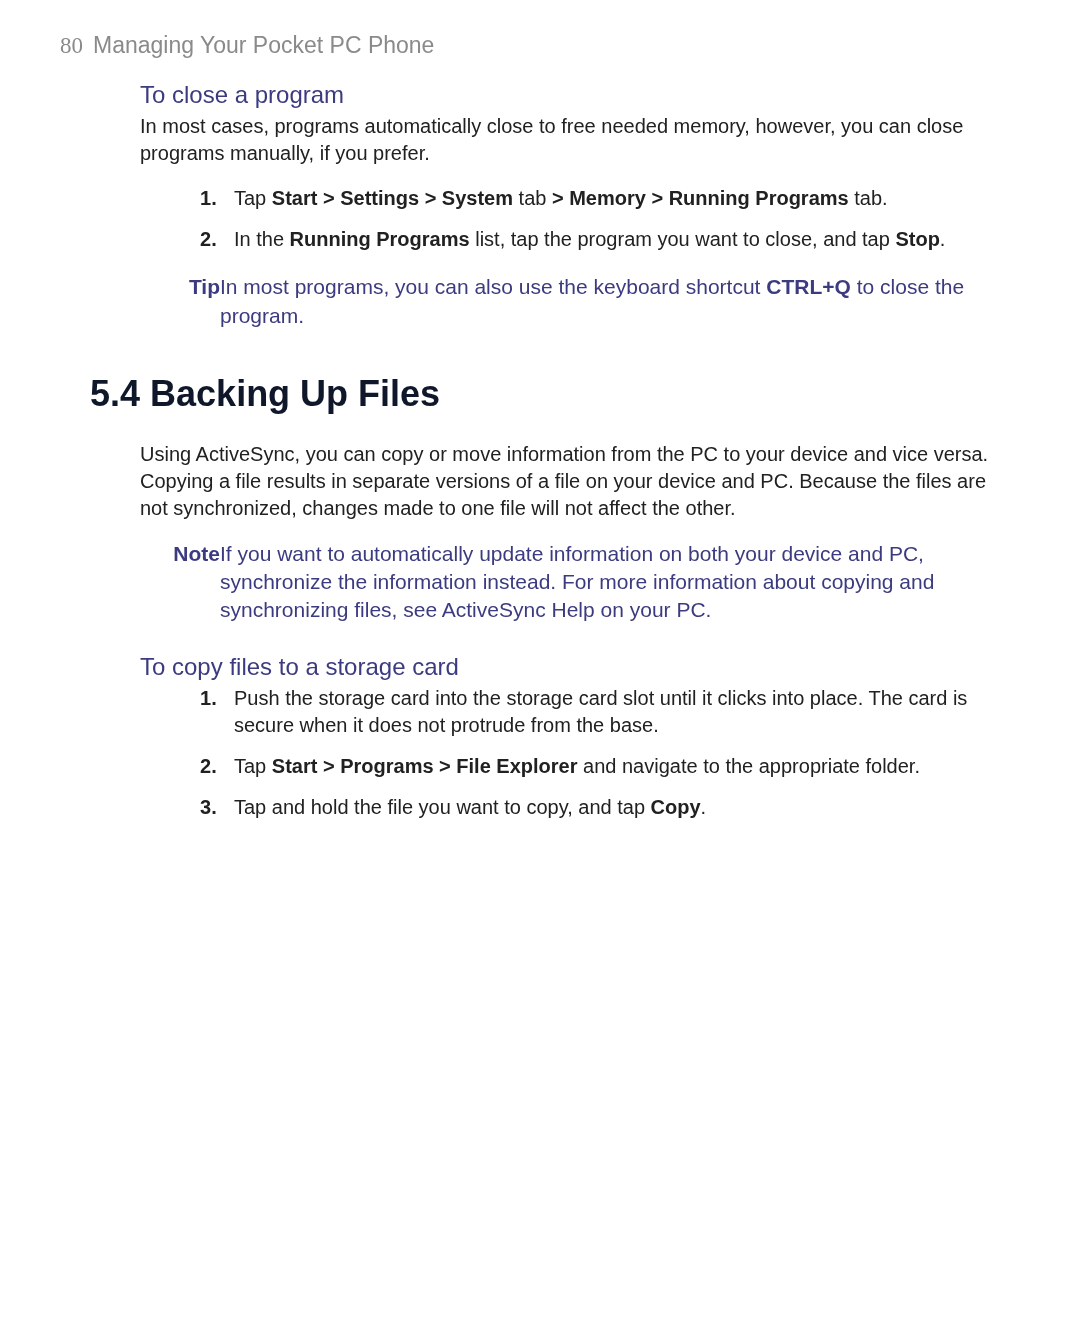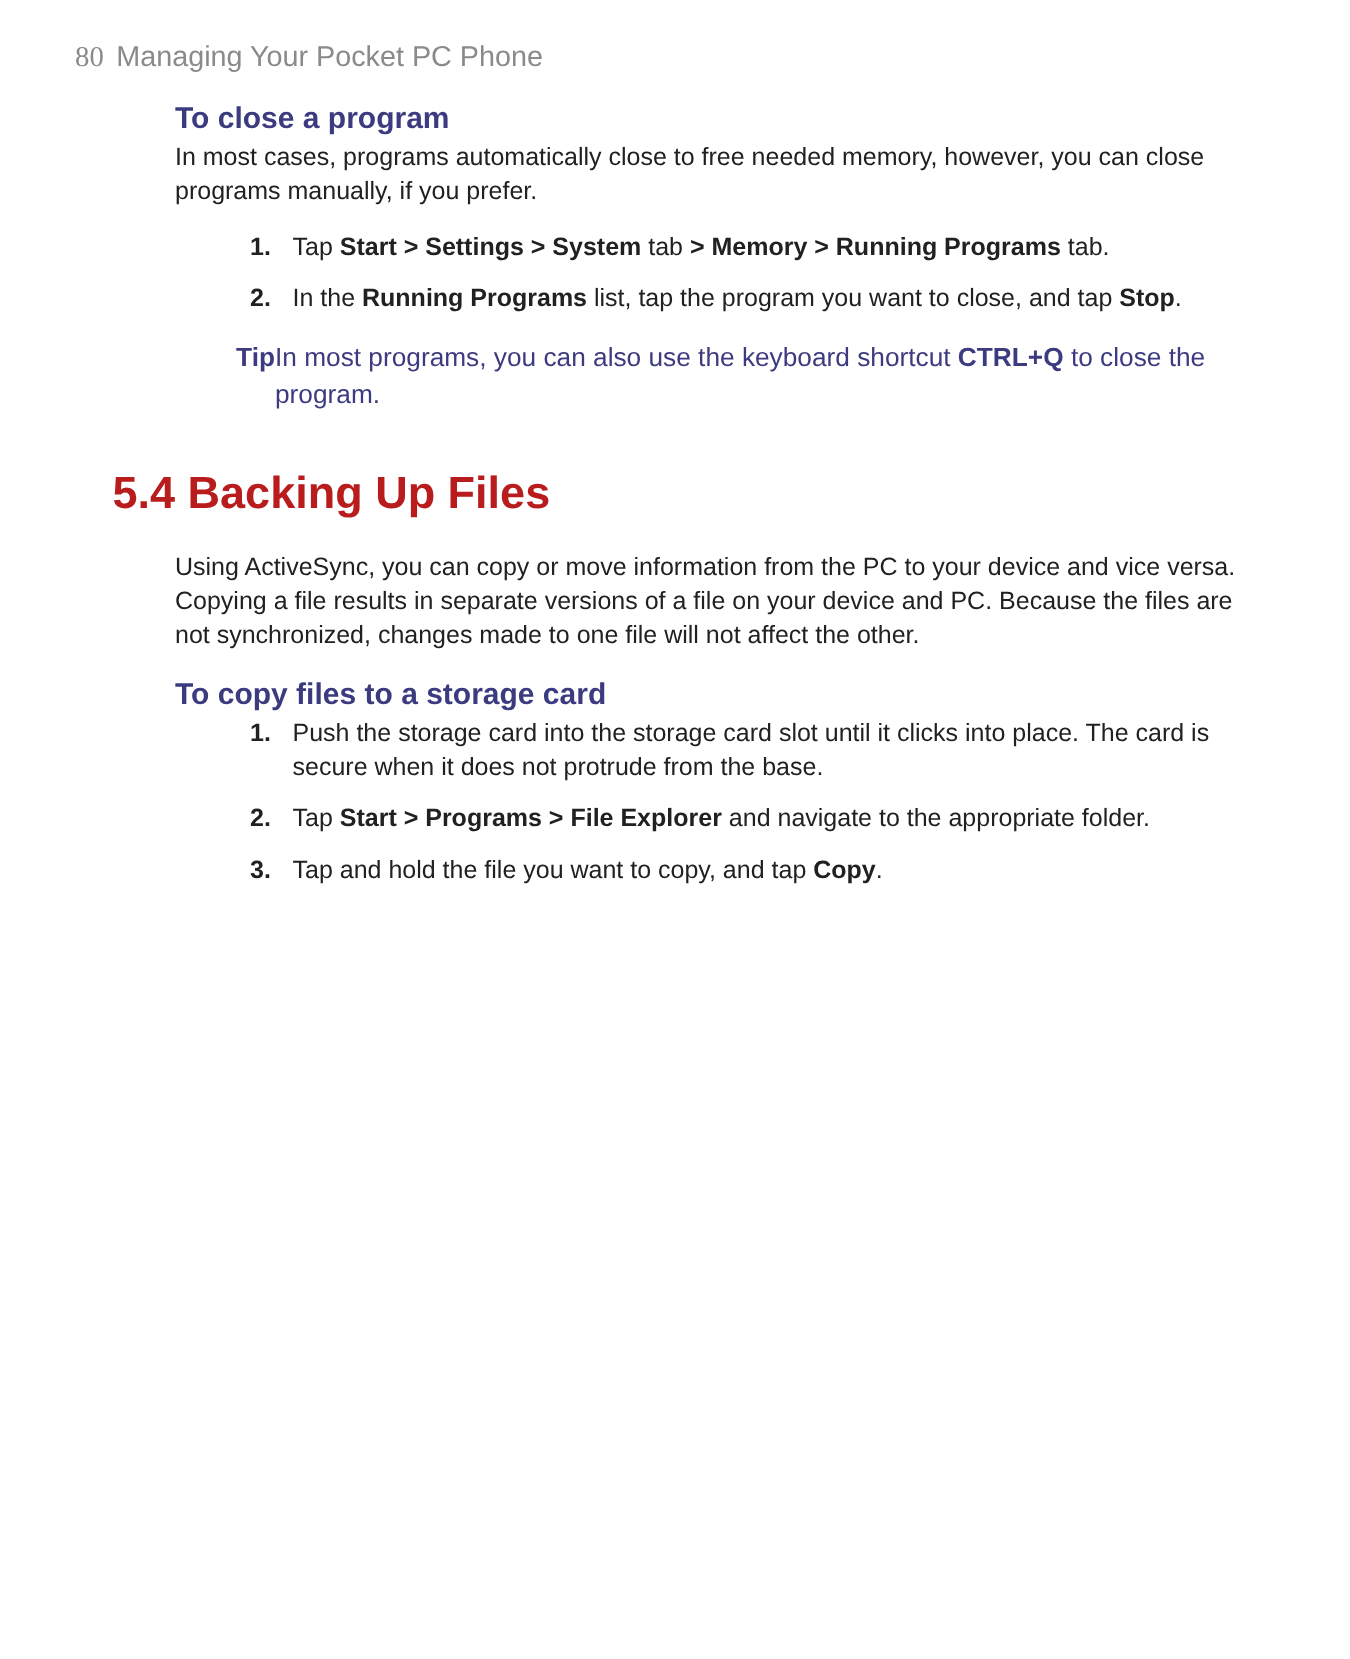--- a/index.html
+++ b/index.html
@@ -34,21 +34,21 @@
     content: "•";
     color: #3c3b80;
     position: absolute;
     left: 0;
     top: 0;
     font-size: 24px;
     line-height: 1.2;
   }
   .subhead {
     color: #3c3b80;
-    font-weight: bold;
+    font-weight: normal;
     font-size: 24px;
     margin-bottom: 2px;
   }
   .para {
     font-size: 20px;
     margin-bottom: 18px;
   }
   ol.steps {
     list-style: none;
     padding-left: 60px;
@@ -75,21 +75,21 @@
     font-size: 21px;
     margin-bottom: 40px;
   }
   .callout .label {
     font-weight: bold;
     min-width: 80px;
     text-align: right;
   }
   .callout .body { flex: 1; }
   .h1 {
-    color: #b91c1c;
+    color: #0f172a;
     font-weight: bold;
     font-size: 36px;
     margin: 40px 0 22px 30px;
   }
   b { font-weight: bold; }
 </style>
 </head>
 <body>
 
 <div class="header-line">
@@ -122,20 +122,24 @@
 
 <div class="h1">
   <span>5.4</span>
   <span>Backing Up Files</span>
 </div>
 
 <div class="content-block">
 
   <div class="para">Using ActiveSync, you can copy or move information from the PC to your device and vice versa. Copying a file results in separate versions of a file on your device and PC. Because the files are not synchronized, changes made to one file will not affect the other.</div>
 
+  <div class="callout" style="margin-bottom:26px;">
+    <div class="label">Note</div>
+    <div class="body">If you want to automatically update information on both your device and PC, synchronize the information instead. For more information about copying and synchronizing files, see ActiveSync Help on your PC.</div>
+  </div>
 
   <div class="subhead">To copy files to a storage card</div>
 
   <ol class="steps">
     <li>
       <span>Push the storage card into the storage card slot until it clicks into place. The card is secure when it does not protrude from the base.</span>
     </li>
     <li>
       <span>Tap </span><b>Start &gt; Programs &gt; File Explorer</b><span> and navigate to the appropriate folder.</span>
     </li>

